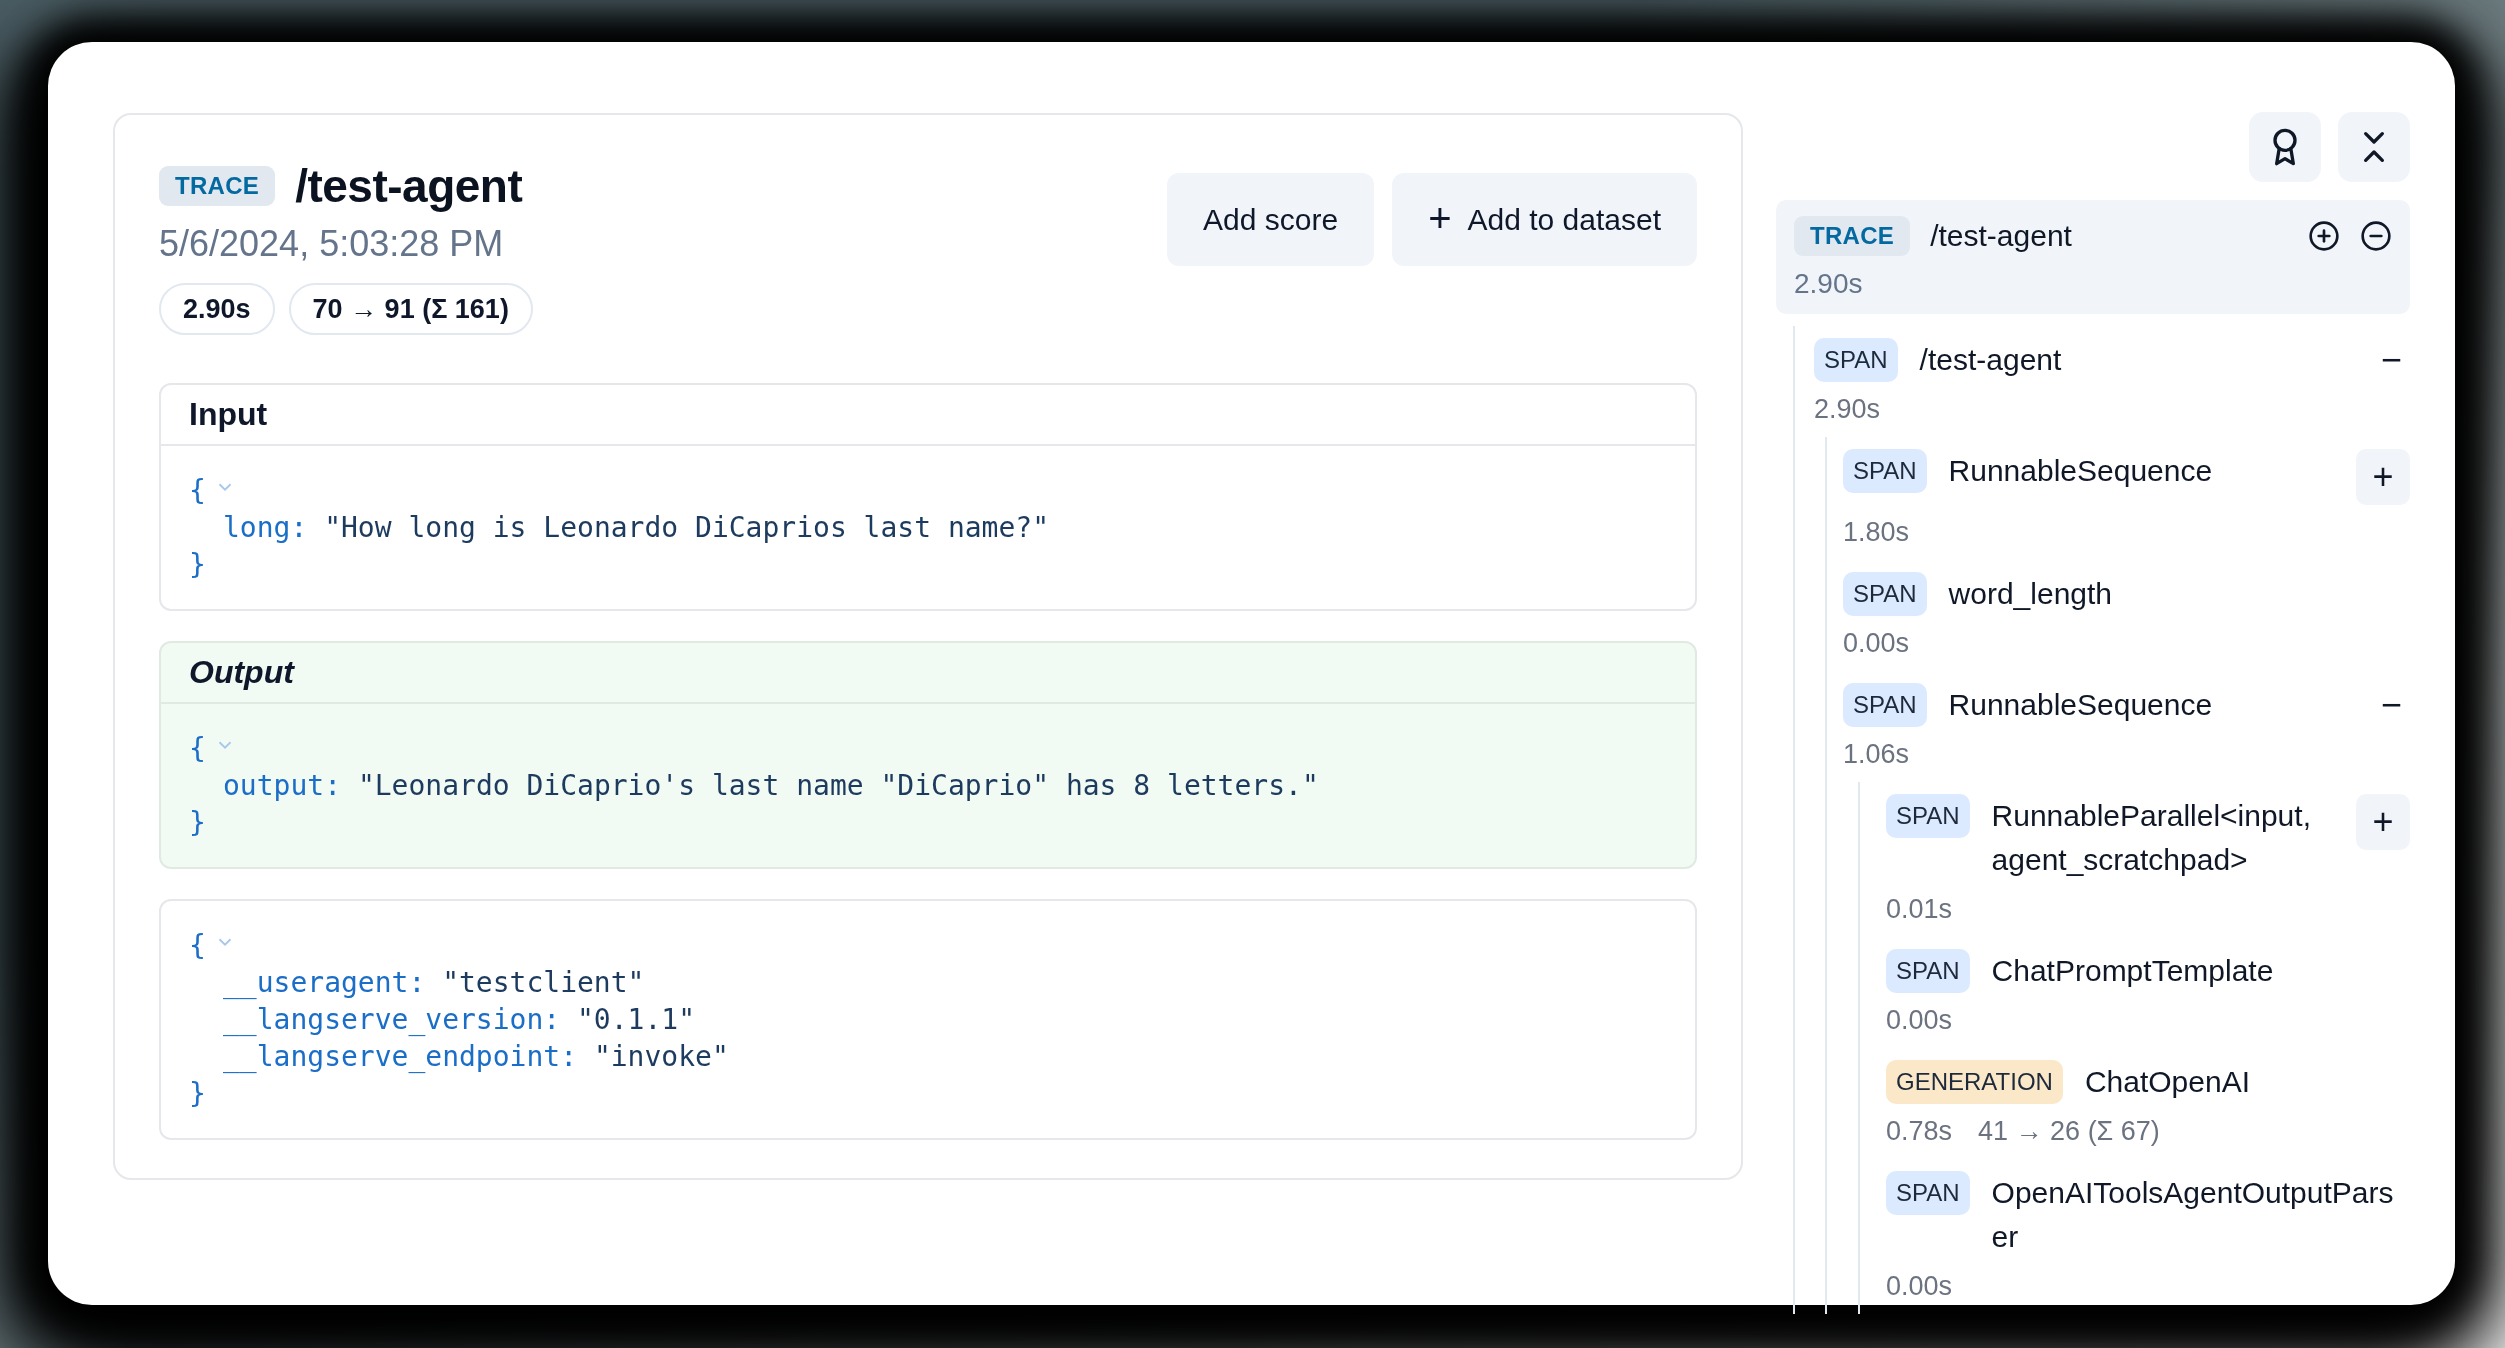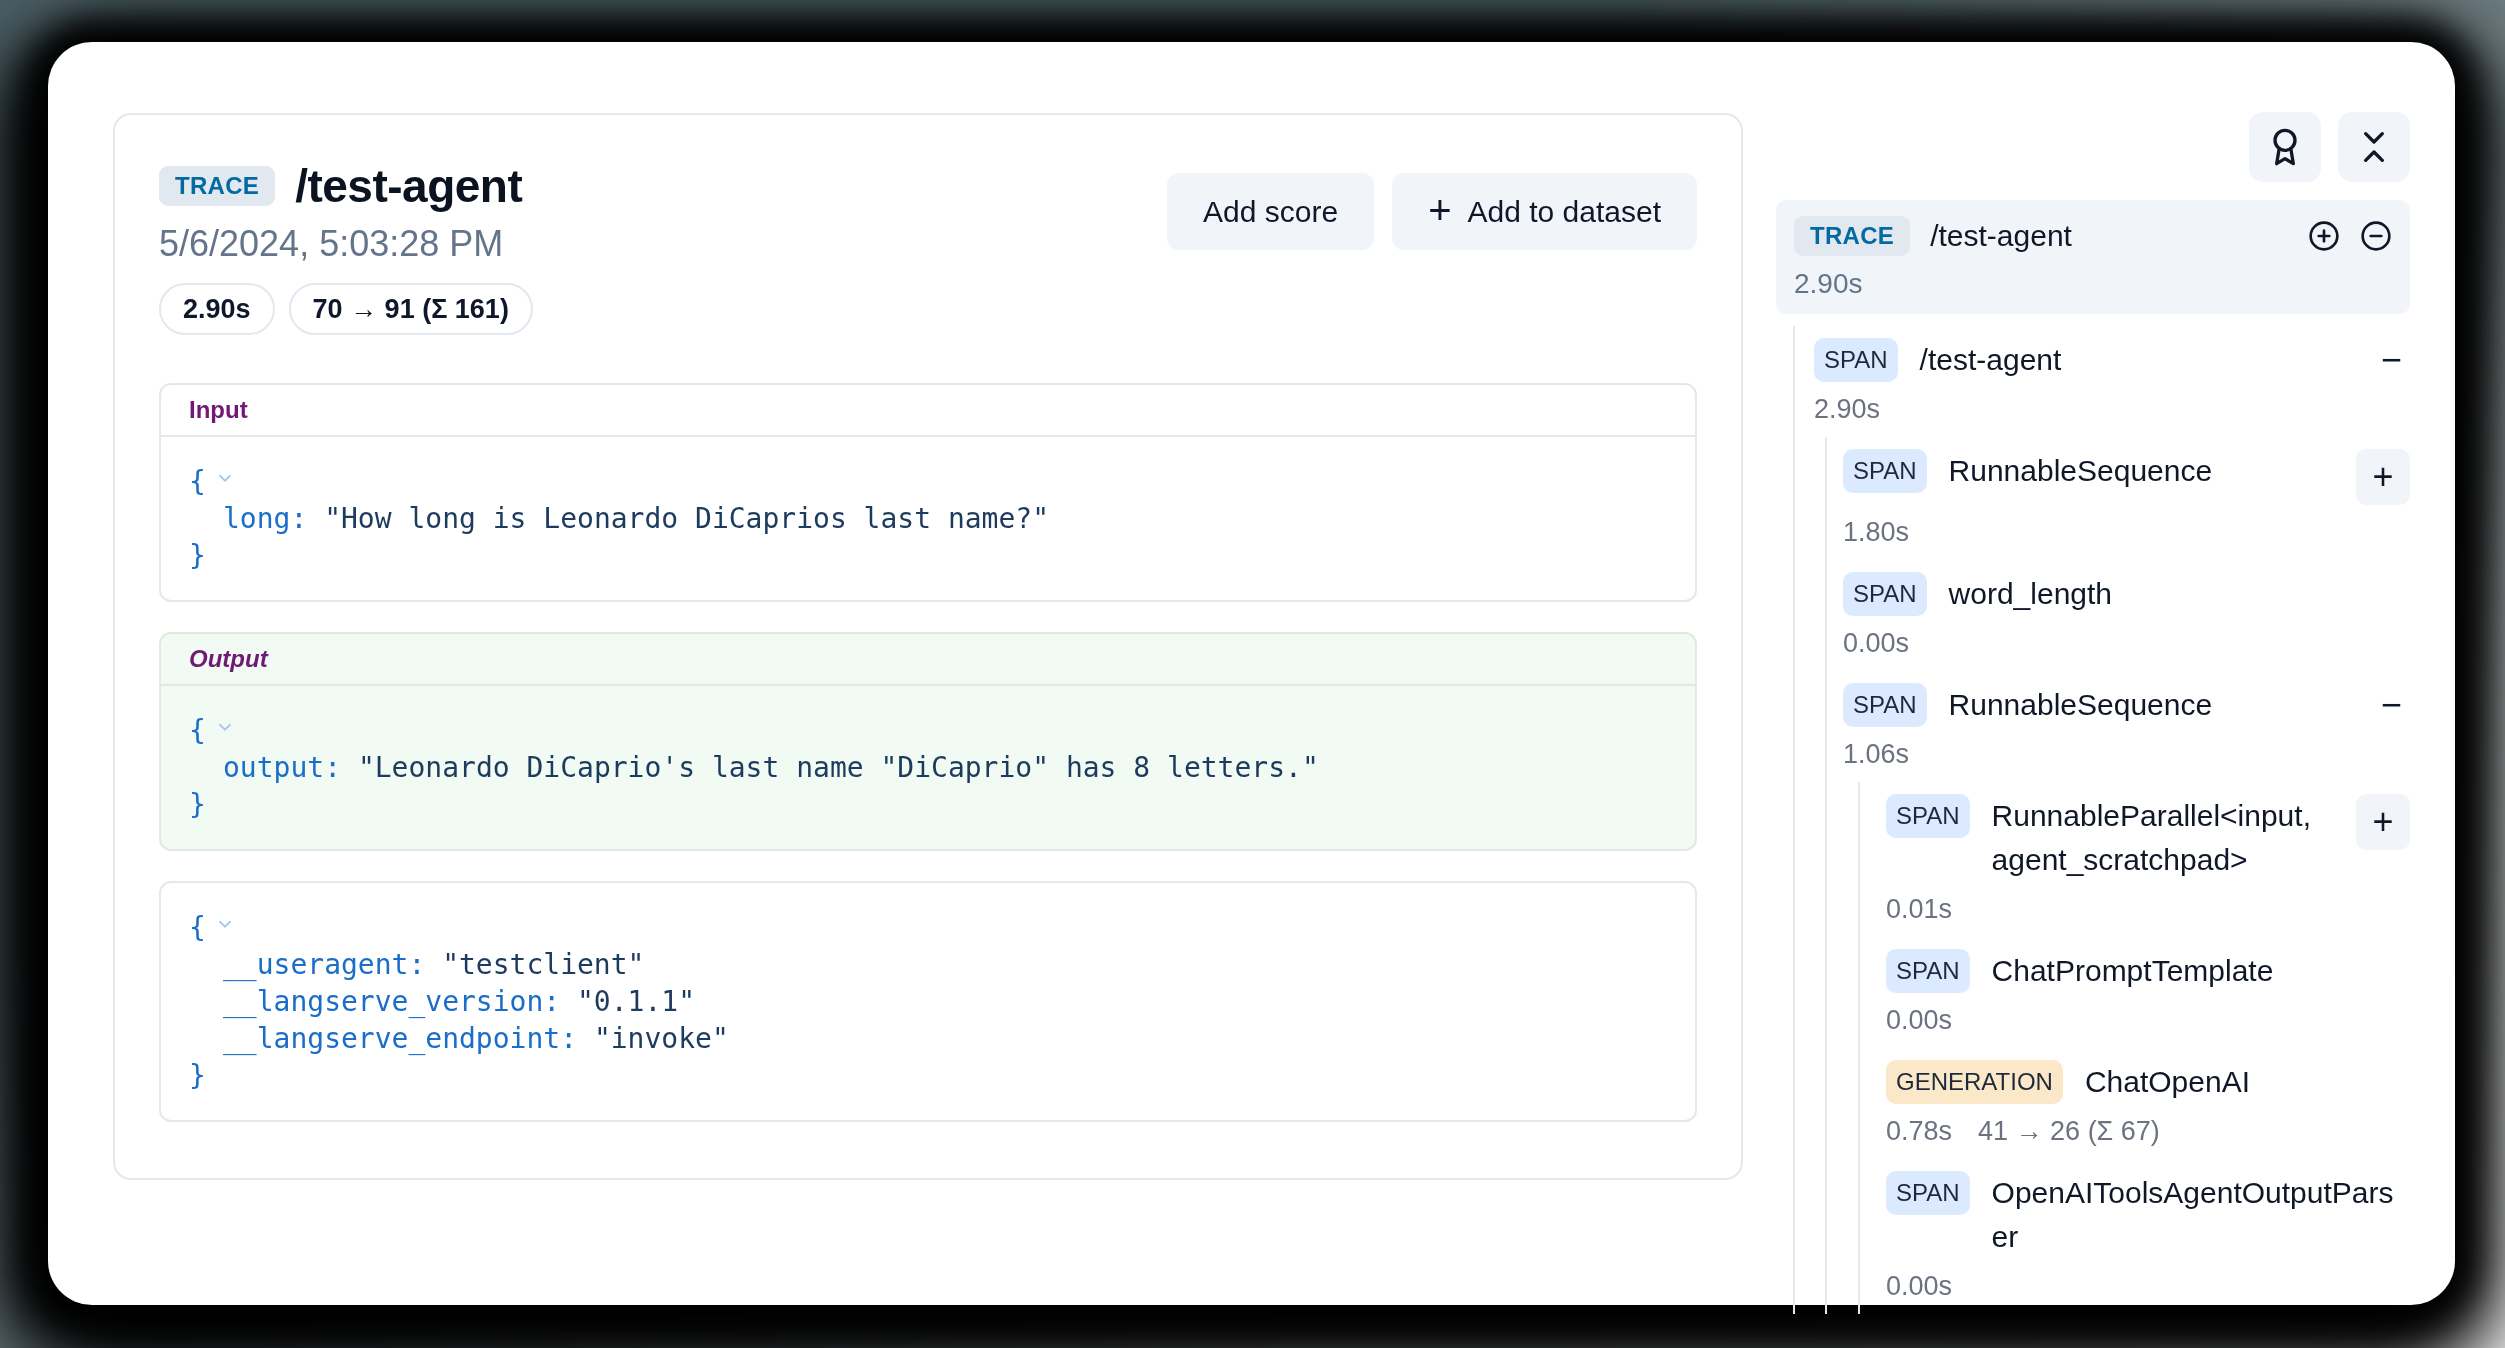--- a/index.html
+++ b/index.html
@@ -30,31 +30,31 @@
   }
   .page-title { font-size:46px; font-weight:700; letter-spacing:-.5px; color:#0b1220; }
   .timestamp { margin-top:10px; font-size:36px; color:#64748b; }
   .pill-row { margin-top:18px; display:flex; gap:14px; }
   .pill {
     border:2px solid #e2e8f0; border-radius:999px; background:#fff;
     font-size:27px; font-weight:600; color:#0f172a; padding:8px 22px; line-height:1.2;
   }
   .header-buttons { display:flex; gap:18px; margin-top:14px; }
   .btn {
-    display:inline-flex; align-items:center; gap:16px; height:77px;
+    display:inline-flex; align-items:center; gap:16px; height:93px;
     background:#f1f5f9; border:none; border-radius:12px; cursor:pointer;
     font-family:inherit; font-size:30px; font-weight:500; color:#0f172a; padding:0 36px;
   }
   .btn .plus-glyph { font-size:40px; font-weight:300; line-height:1; margin-top:-3px; }
   
   .panel { border:2px solid #e5e7eb; border-radius:12px; margin-top:30px; overflow:hidden; background:#fff; }
   .panel.first { margin-top:48px; }
   .panel-header {
     padding:11px 28px; border-bottom:2px solid #e5e7eb;
-    font-size:24px; font-weight:600; color:#701a75;
+    font-size:32px; font-weight:600; color:#0f172a;
   }
   .panel-body { padding:24px 28px 26px; font-family:"DejaVu Sans Mono", monospace; font-size:28px; line-height:37px; }
   .panel.output { background:#f2faf4; border-color:#e0eae2; }
   .panel.output .panel-header { border-bottom-color:#e0eae2;font-style:italic; }
   .json-brace { color:#1b6ec7; }
   .json-key { color:#1b6ec7; }
   .json-val { color:#1d3b5e; }
   .json-line.indented { padding-left:34px; }
   .chev { display:inline-block; margin-left:8px; vertical-align:2px; }
   .chev svg { stroke:#a9c7ed; }

